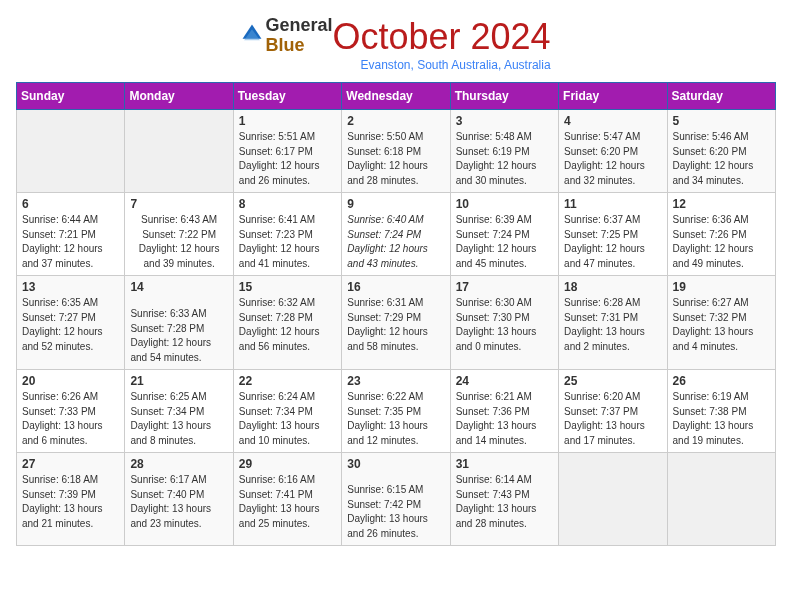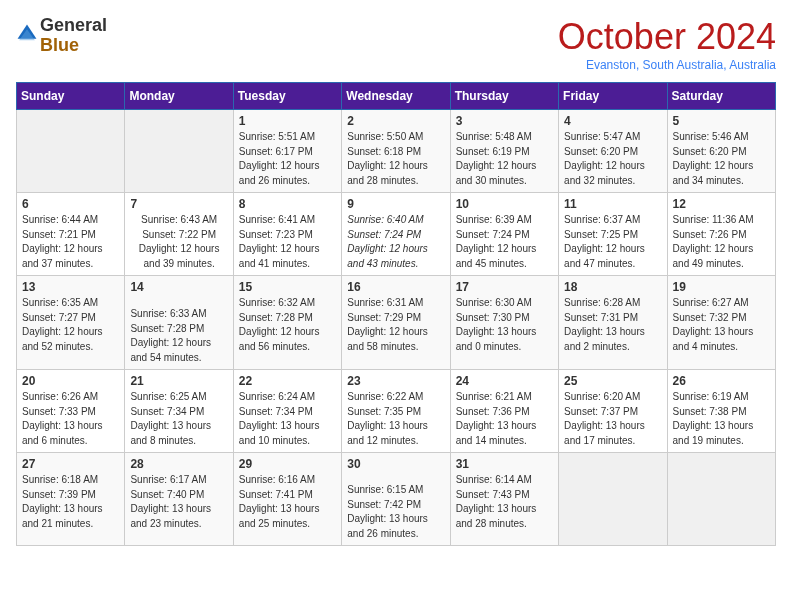--- a/index.html
+++ b/index.html
@@ -6,21 +6,21 @@
     body {
       font-family: Arial, sans-serif;
       background: #fff;
       width: 792px;
       min-height: 612px;
       padding: 16px;
     }
     .header {
       display: flex;
       align-items: flex-start;
-      justify-content: space-between;
+      justify-content: center;
       margin-bottom: 10px;
     }
     .logo {
       display: flex;
       align-items: center;
       gap: 2px;
     }
     .logo-text {
       font-size: 18px;
       font-weight: bold;
@@ -43,21 +43,21 @@
     .location {
       font-size: 12px;
       color: #3b82f6;
     }
     table {
       width: 100%;
       border-collapse: collapse;
       table-layout: fixed;
     }
     thead tr th {
-      background-color: #4c1d95;
+      background-color: #a21caf;
       color: #fff;
       font-size: 12px;
       font-weight: bold;
       padding: 6px 4px;
       text-align: left;
       border: 1px solid #2a68af;
     }
     tbody tr td {
       border: 1px solid #ccc;
       vertical-align: top;
@@ -186,21 +186,21 @@
 Daylight: 12 hours and 45 minutes.</div>
         </td>
         <td>
           <span class="day-num">11</span>
           <div class="day-info" style="white-space: pre-line;">Sunrise: 6:37 AM
 Sunset: 7:25 PM
 Daylight: 12 hours and 47 minutes.</div>
         </td>
         <td>
           <span class="day-num">12</span>
-          <div class="day-info" style="white-space: pre-line;">Sunrise: 11:36 AM
+          <div class="day-info" style="white-space: pre-line;">Sunrise: 6:36 AM
 Sunset: 7:26 PM
 Daylight: 12 hours and 49 minutes.</div>
         </td>
       </tr>
       <tr>
         <td>
           <span class="day-num">13</span>
           <div class="day-info" style="white-space: pre-line;">Sunrise: 6:35 AM
 Sunset: 7:27 PM
 Daylight: 12 hours and 52 minutes.</div>

